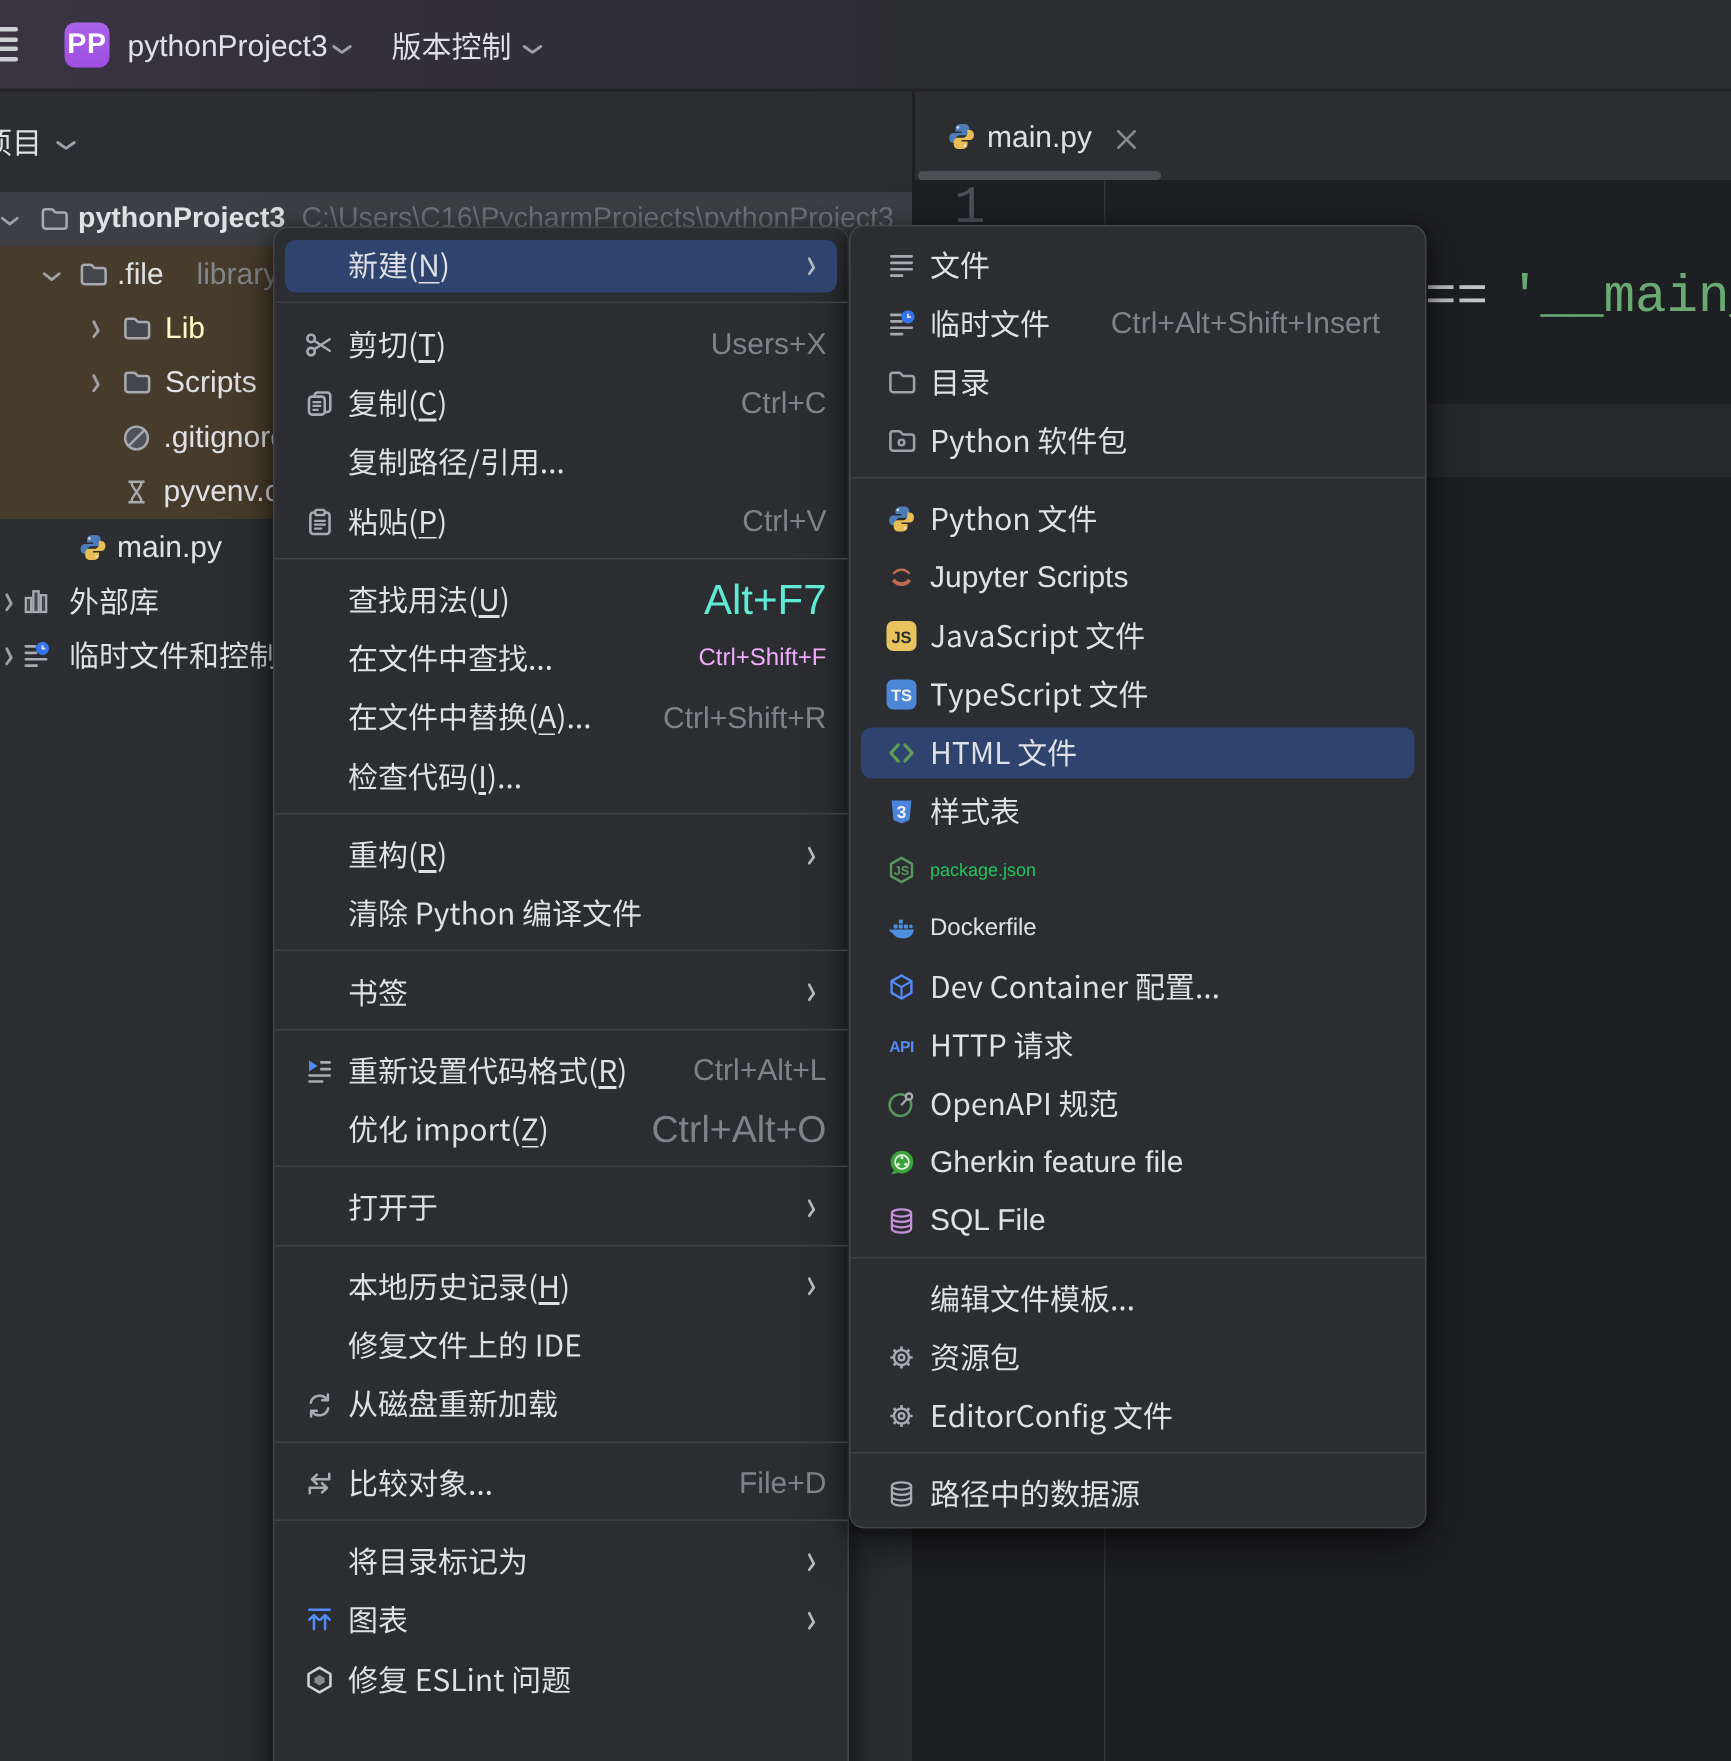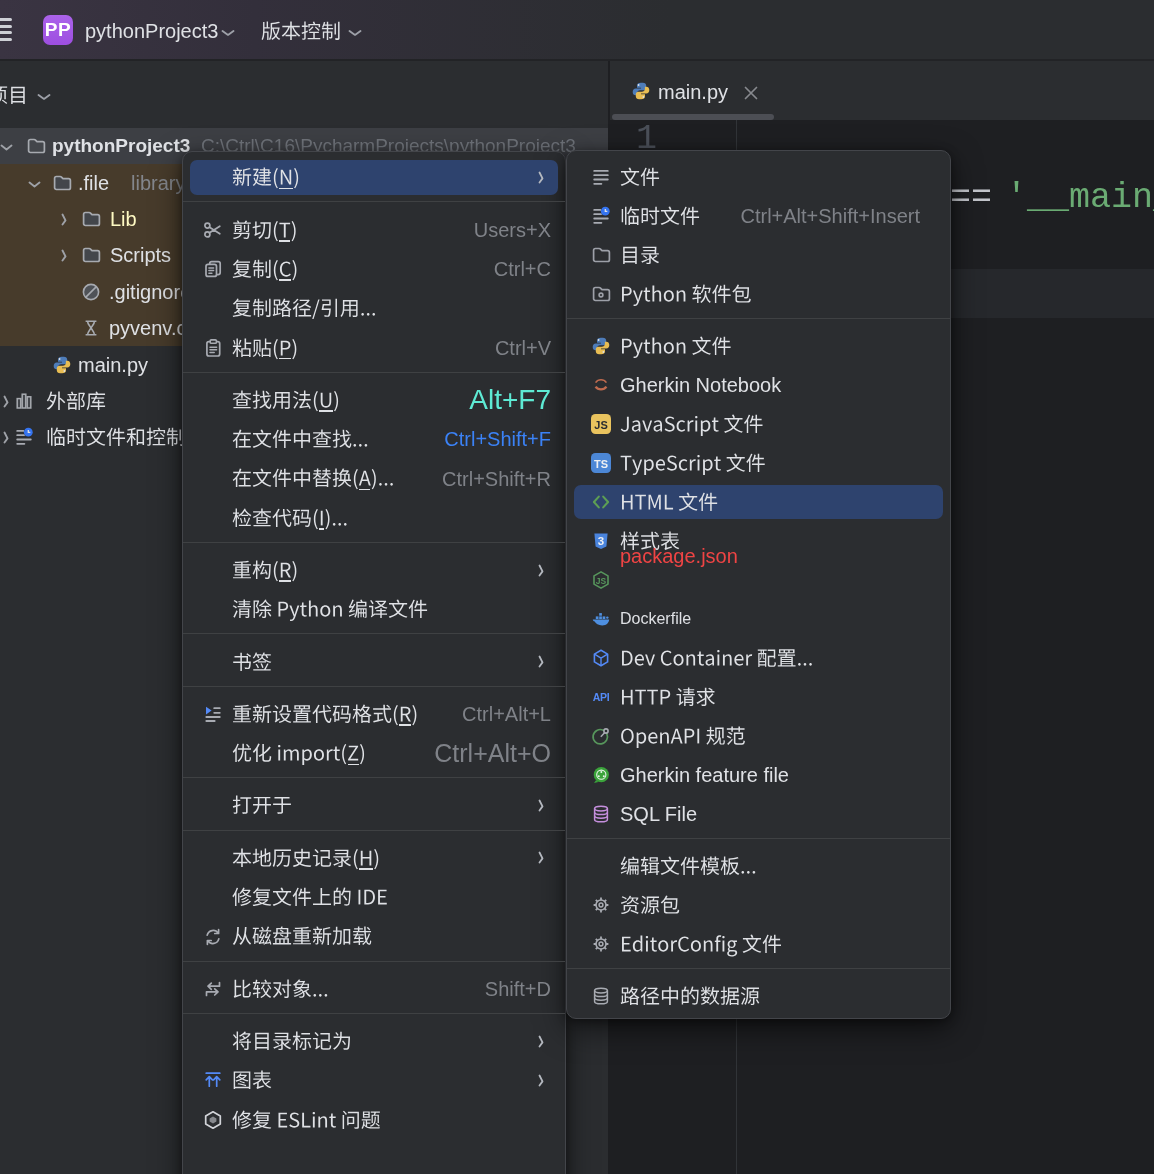--- a/index.html
+++ b/index.html
@@ -179,21 +179,21 @@
   </svg>
 <div style="position:absolute;left:0;top:128.0px;width:608px;height:36.4px;background:#3d3f44"></div>
 <div style="position:absolute;left:0;top:164.4px;width:608px;height:182.0px;background:#473b2b"></div>
 <svg style="position:absolute;left:-0.5px;top:142.2px" width="13" height="13" fill="none">
     <path d="M1.5 3.5L6.5 7.4L11.5 3.5" stroke="#9ea1a7" stroke-width="1.9" stroke-linecap="round" stroke-linejoin="round"></path>
   </svg>
 <svg style="position:absolute;left:26.0px;top:136.2px;overflow:visible" width="20" height="20" viewBox="0 0 20 20" fill="none">
     <path d="M2.6 5.3c0-1 .8-1.8 1.8-1.8h3.7c.5 0 1 .2 1.4.6l1.2 1.3c.2.2.4.3.7.3h5.2c1 0 1.8.8 1.8 1.8v7.2c0 1-.8 1.8-1.8 1.8H4.4c-1 0-1.8-.8-1.8-1.8z" fill="#43464b" stroke="#a7aab0" stroke-width="1.7"></path>
   </svg>
 <div style="position:absolute;left:52.0px;top:132.2px;height:28px;line-height:28px;font-size:19px;font-weight:bold;color:#dfe1e5;white-space:pre">pythonProject3</div>
-<div style="position:absolute;left:201.0px;top:132.2px;height:28px;line-height:28px;font-size:19px;color:#6f737a;white-space:pre">C:\Ctrl\C16\PycharmProjects\pythonProject3</div>
+<div style="position:absolute;left:201.0px;top:132.2px;height:28px;line-height:28px;font-size:19px;color:#6f737a;white-space:pre">C:\Users\C16\PycharmProjects\pythonProject3</div>
 <svg style="position:absolute;left:27.5px;top:178.6px" width="13" height="13" fill="none">
     <path d="M1.5 3.5L6.5 7.4L11.5 3.5" stroke="#9ea1a7" stroke-width="1.9" stroke-linecap="round" stroke-linejoin="round"></path>
   </svg>
 <svg style="position:absolute;left:52.0px;top:172.6px;overflow:visible" width="20" height="20" viewBox="0 0 20 20" fill="none">
     <path d="M2.6 5.3c0-1 .8-1.8 1.8-1.8h3.7c.5 0 1 .2 1.4.6l1.2 1.3c.2.2.4.3.7.3h5.2c1 0 1.8.8 1.8 1.8v7.2c0 1-.8 1.8-1.8 1.8H4.4c-1 0-1.8-.8-1.8-1.8z" fill="#43464b" stroke="#a7aab0" stroke-width="1.7"></path>
   </svg>
 <div style="position:absolute;left:78.0px;top:168.6px;height:28px;line-height:28px;font-size:20px;color:#dfe1e5;white-space:pre">.file</div>
 <div style="position:absolute;left:131.0px;top:168.6px;height:28px;line-height:28px;font-size:20px;color:#83868c;white-space:pre">library root</div>
 <svg style="position:absolute;left:59.0px;top:212.5px" width="13" height="13" fill="none">
     <path d="M3.5 1.5L6.5 7.4L3.5 11.5" stroke="#9ea1a7" stroke-width="1.9" stroke-linecap="round" stroke-linejoin="round"></path>
@@ -372,21 +372,21 @@
       <use href="#g11" x="1000"></use>
       <use href="#g12" x="2000"></use>
       <use href="#g39" x="3000"></use>
       <use href="#g34" x="4000"></use>
       <use href="#g35" x="5000"></use>
       <use href="#g30" x="6000"></use>
       <use href="#g30" x="6278"></use>
       <use href="#g30" x="6556"></use>
     </g>
   </svg>
-<div style="position:absolute;right:603px;top:425.3px;height:28px;line-height:28px;font-size:20px;color:#3b82f6;white-space:pre">Ctrl+Shift+F</div>
+<div style="position:absolute;right:603px;top:425.3px;height:28px;line-height:28px;font-size:16px;color:#f0abfc;white-space:pre">Ctrl+Shift+F</div>
 <svg style="position:absolute;left:232.0px;top:465.4px;overflow:visible;" width="162.4" height="27.0">
     <g fill="#dfe1e5" transform="translate(0 20.40) scale(0.020000 -0.020000)">
       <use href="#g38" x="0"></use>
       <use href="#g11" x="1000"></use>
       <use href="#g12" x="2000"></use>
       <use href="#g39" x="3000"></use>
       <use href="#g40" x="4000"></use>
       <use href="#g41" x="5000"></use>
       <use href="#g17" x="6000"></use>
       <use href="#g42" x="6338"></use>
@@ -563,21 +563,21 @@
     <g fill="#dfe1e5" transform="translate(0 20.40) scale(0.020000 -0.020000)">
       <use href="#g92" x="0"></use>
       <use href="#g93" x="1000"></use>
       <use href="#g94" x="2000"></use>
       <use href="#g95" x="3000"></use>
       <use href="#g30" x="4000"></use>
       <use href="#g30" x="4278"></use>
       <use href="#g30" x="4556"></use>
     </g>
   </svg>
-<div style="position:absolute;right:603px;top:974.8px;height:28px;line-height:28px;font-size:20px;color:#7f8288;white-space:pre">Shift+D</div>
+<div style="position:absolute;right:603px;top:974.8px;height:28px;line-height:28px;font-size:20px;color:#7f8288;white-space:pre">File+D</div>
 <div style="position:absolute;left:183px;top:1012.8px;width:382px;height:1px;background:#3f4143"></div>
 <svg style="position:absolute;left:232.0px;top:1027.9px;overflow:visible;" width="120.0" height="27.0">
     <g fill="#dfe1e5" transform="translate(0 20.40) scale(0.020000 -0.020000)">
       <use href="#g96" x="0"></use>
       <use href="#g5" x="1000"></use>
       <use href="#g80" x="2000"></use>
       <use href="#g97" x="3000"></use>
       <use href="#g79" x="4000"></use>
       <use href="#g98" x="5000"></use>
     </g>
@@ -685,21 +685,21 @@
       <use href="#g57" x="2744"></use>
       <use href="#g52" x="3354"></use>
       <use href="#g11" x="3578"></use>
       <use href="#g12" x="4578"></use>
     </g>
   </svg>
 <svg style="position:absolute;left:591.0px;top:375.0px;overflow:visible" width="20" height="20" viewBox="0 0 20 20" fill="none">
     <path d="M4.6 7.6a6.6 6.6 0 0 1 10.8 0" stroke="#bf6b4f" stroke-width="1.6"></path>
 <path d="M15.4 11.6a6.6 6.6 0 0 1-10.8 0" stroke="#bf6b4f" stroke-width="2.4"></path>
   </svg>
-<div style="position:absolute;left:620.0px;top:371.0px;height:28px;line-height:28px;font-size:20px;color:#dfe1e5;white-space:pre">Gherkin Notebook</div>
+<div style="position:absolute;left:620.0px;top:371.0px;height:28px;line-height:28px;font-size:20px;color:#dfe1e5;white-space:pre">Jupyter Scripts</div>
 <svg style="position:absolute;left:591.0px;top:414.0px;overflow:visible" width="20" height="20" viewBox="0 0 20 20" fill="none">
     <rect width="20" height="20" rx="4.5" fill="#e9c35e"></rect>
 <text x="10" y="14.6" text-anchor="middle" font-family="Liberation Sans" font-size="11" font-weight="bold" fill="#2b2d30">JS</text>
   </svg>
 <svg style="position:absolute;left:620.0px;top:410.8px;overflow:visible;" width="143.4" height="27.0">
     <g fill="#dfe1e5" transform="translate(0 20.40) scale(0.020000 -0.020000)">
       <use href="#g107" x="0"></use>
       <use href="#g108" x="535"></use>
       <use href="#g109" x="1098"></use>
       <use href="#g108" x="1619"></use>
@@ -758,21 +758,21 @@
     <g fill="#dfe1e5" transform="translate(0 20.40) scale(0.020000 -0.020000)">
       <use href="#g113" x="0"></use>
       <use href="#g65" x="1000"></use>
       <use href="#g100" x="2000"></use>
     </g>
   </svg>
 <svg style="position:absolute;left:591.0px;top:570.0px;overflow:visible" width="20" height="20" viewBox="0 0 20 20" fill="none">
     <path d="M10 1.9l7 4v8.2l-7 4-7-4V5.9z" stroke="#57965c" stroke-width="1.6" stroke-linejoin="round"></path>
 <text x="10" y="13.6" text-anchor="middle" font-family="Liberation Sans" font-size="8.5" font-weight="bold" fill="#57965c">JS</text>
   </svg>
-<div style="position:absolute;left:620.0px;top:542px;height:28px;line-height:28px;font-size:20px;color:#ef4444;white-space:pre">package.json</div>
+<div style="position:absolute;left:620.0px;top:566.0px;height:28px;line-height:28px;font-size:12px;color:#22c55e;white-space:pre">package.json</div>
 <svg style="position:absolute;left:591.0px;top:609.0px;overflow:visible" width="20" height="20" viewBox="0 0 20 20" fill="none">
     <path d="M1.8 10.6h16.4c-.3 3.3-2.6 5.9-7 5.9-3.9 0-6.4-1.6-7.5-3.9-1-.1-1.7-.8-1.9-2z" fill="#4e8fe0"></path>
 <rect x="4.8" y="7.4" width="2.7" height="2.6" fill="#4e8fe0"></rect>
     <rect x="8.2" y="7.4" width="2.7" height="2.6" fill="#4e8fe0"></rect>
 <rect x="11.6" y="7.4" width="2.7" height="2.6" fill="#4e8fe0"></rect>
     <rect x="8.2" y="4.1" width="2.7" height="2.6" fill="#4e8fe0"></rect>
 <circle cx="16.3" cy="8.6" r="1.2" fill="#4e8fe0"></circle>
   </svg>
 <div style="position:absolute;left:620.0px;top:605.0px;height:28px;line-height:28px;font-size:16px;color:#dfe1e5;white-space:pre">Dockerfile</div>
 <svg style="position:absolute;left:591.0px;top:648.0px;overflow:visible" width="20" height="20" viewBox="0 0 20 20" fill="none">

